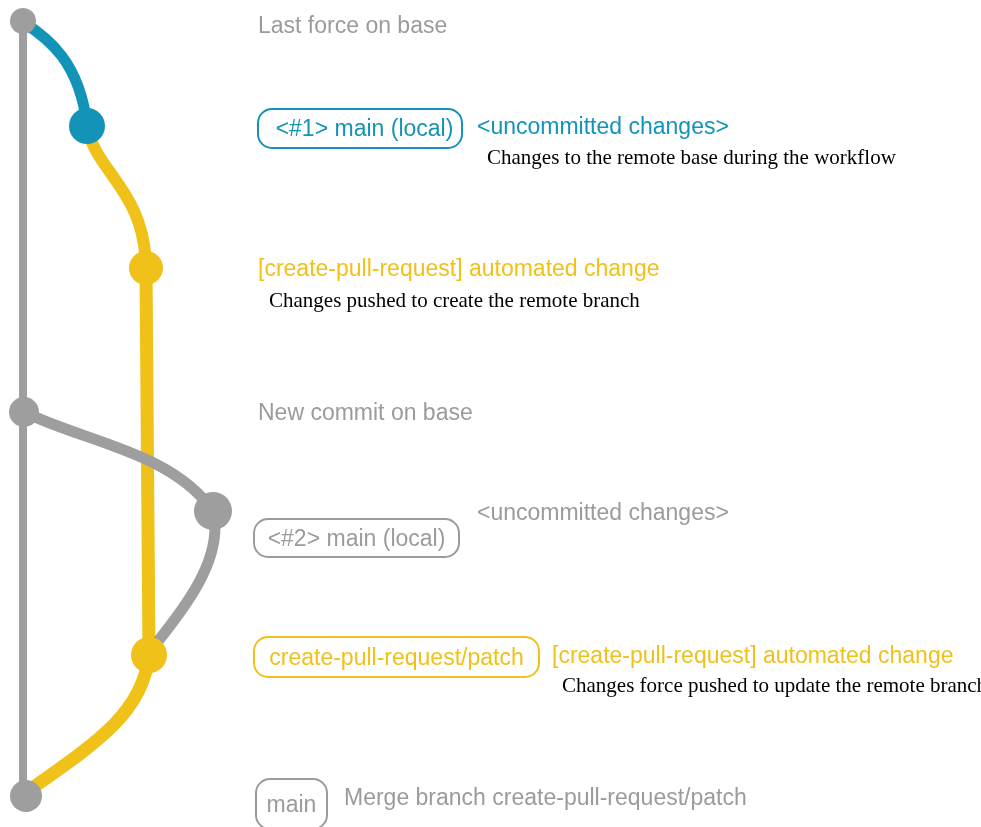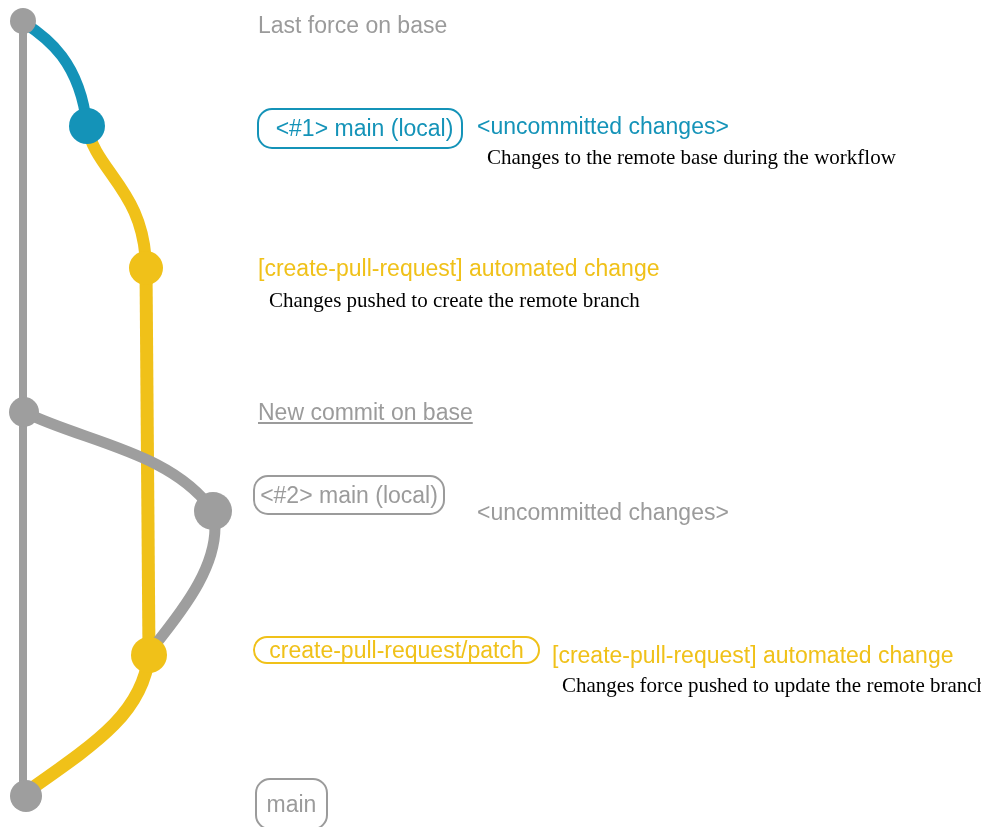--- a/index.html
+++ b/index.html
@@ -55,24 +55,25 @@
 
   <div class="lbl gray" style="left:258px;top:12px;">Last force on base</div>
 
   <div class="pill teal" style="left:257px;top:108px;width:206px;height:41px;padding-left:9px;">&lt;#1&gt; main (local)</div>
   <div class="lbl teal" style="left:477px;top:113px;">&lt;uncommitted changes&gt;</div>
   <div class="caption" style="left:487px;top:145px;">Changes to the remote base during the workflow</div>
 
   <div class="lbl yellow" style="left:258px;top:255px;">[create-pull-request] automated change</div>
   <div class="caption" style="left:269px;top:288px;">Changes pushed to create the remote branch</div>
 
-  <div class="lbl gray" style="left:258px;top:399px;text-decoration:underline;">New commit on base</div>
+  <div class="lbl gray" style="left:258px;top:399px;">New commit on base</div>
 
-  <div class="pill gray" style="left:253px;top:475px;width:192px;height:40px;">&lt;#2&gt; main (local)</div>
+  <div class="pill gray" style="left:253px;top:518px;width:207px;height:40px;">&lt;#2&gt; main (local)</div>
   <div class="lbl gray" style="left:477px;top:499px;">&lt;uncommitted changes&gt;</div>
 
-  <div class="pill yellow" style="left:253px;top:636px;width:287px;height:28px;">create-pull-request/patch</div>
+  <div class="pill yellow" style="left:253px;top:636px;width:287px;height:42px;">create-pull-request/patch</div>
   <div class="lbl yellow" style="left:552px;top:642px;">[create-pull-request] automated change</div>
   <div class="caption" style="left:562px;top:673px;">Changes force pushed to update the remote branch</div>
 
   <div class="pill gray" style="left:255px;top:778px;width:73px;height:52px;">main</div>
+  <div class="lbl gray" style="left:344px;top:784px;">Merge branch create-pull-request/patch</div>
 
 </div>
 
 </body></html>

